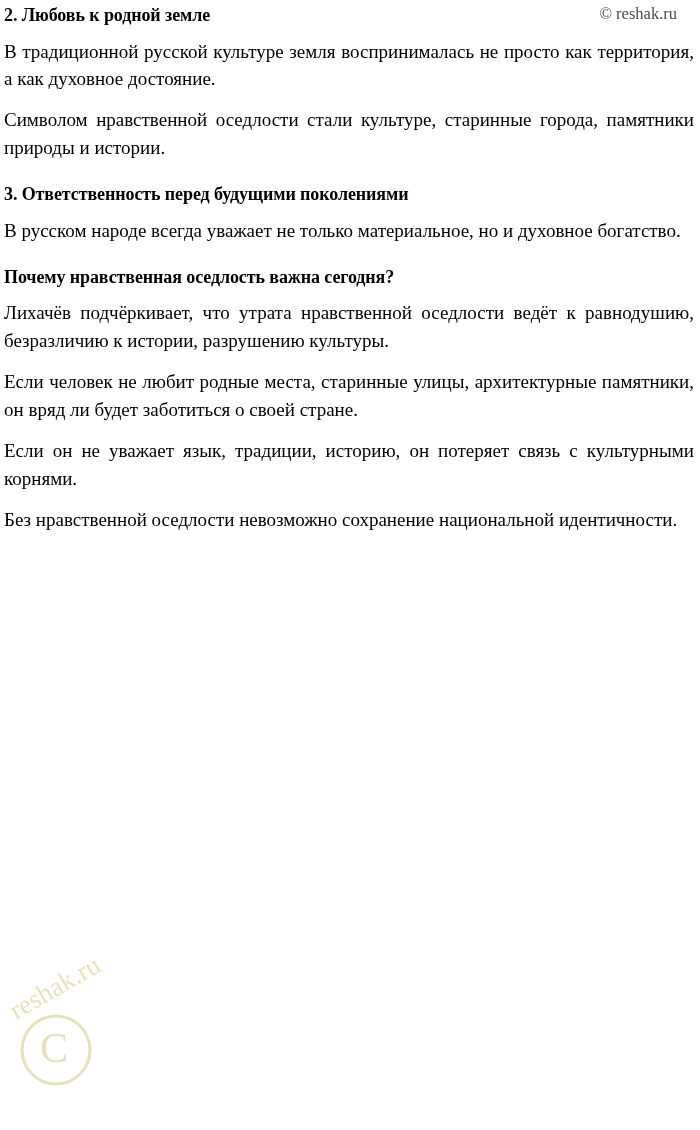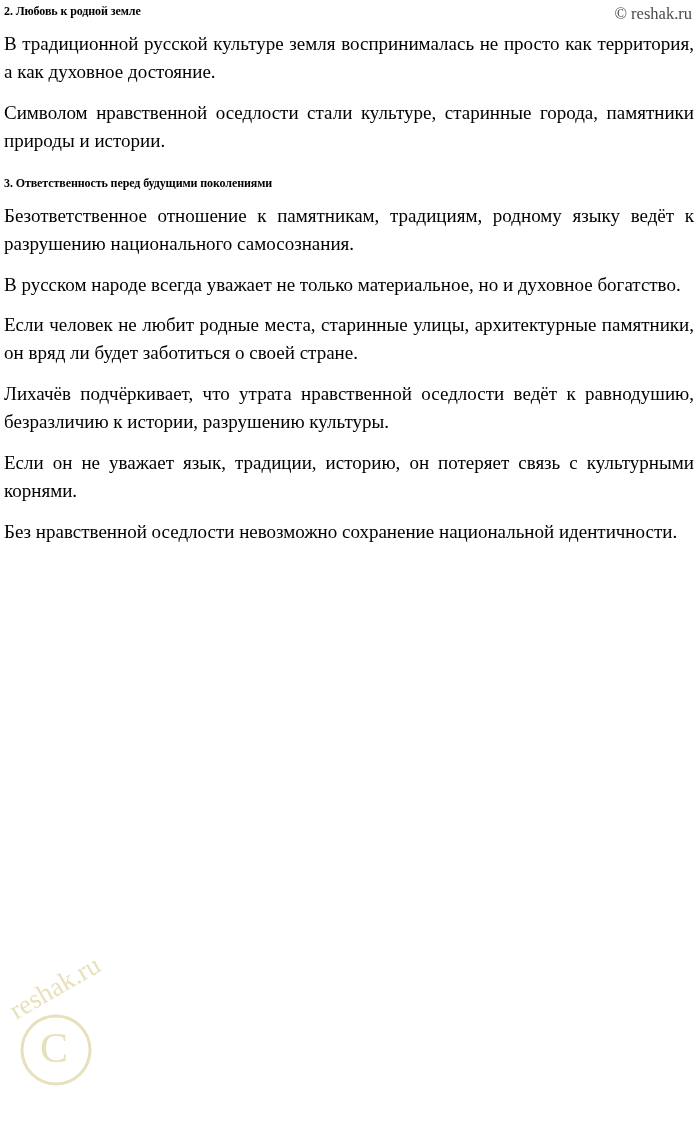--- a/index.html
+++ b/index.html
@@ -18,28 +18,28 @@
   .page {
     position: relative;
     width: 700px;
     min-height: 1130px;
     box-sizing: border-box;
     padding: 4px 6px 10px 4px;
   }
   .copyright {
     position: absolute;
     top: 4px;
-    right: 8px;
+    right: 23px;
     font-size: 16.5px;
     color: #4a4a4a;
     font-family: "Liberation Serif", "DejaVu Serif", serif;
     white-space: nowrap;
   }
   h2.section-heading {
-    font-size: 12px;
+    font-size: 18px;
     font-weight: bold;
     margin: 0 0 11px 0;
     padding: 0;
     line-height: 1.25;
     letter-spacing: -0.1px;
   }
   h2.section-heading.spaced {
     margin-top: 21px;
   }
   p.para {
@@ -72,24 +72,24 @@
 
 <div class="page">
 
   <div class="copyright">© reshak.ru</div>
 
   <div id="content-root">
       <h2 class="section-heading">2. Любовь к родной земле</h2>
       <p class="para">В традиционной русской культуре земля воспринималась не просто как территория, а как духовное достояние.</p>
       <p class="para">Символом нравственной оседлости стали культуре, старинные города, памятники природы и истории.</p>
       <h2 class="section-heading spaced">3. Ответственность перед будущими поколениями</h2>
-      <p class="para">Безответственное отношение к памятникам, традициям, родному языку ведёт к разрушению национального самосознания.</p>
       <p class="para">В русском народе всегда уважает не только материальное, но и духовное богатство.</p>
+      <h2 class="section-heading spaced">Почему нравственная оседлость важна сегодня?</h2>
+      <p class="para">Лихачёв подчёркивает, что утрата нравственной оседлости ведёт к равнодушию, безразличию к истории, разрушению культуры.</p>
       <p class="para">Если человек не любит родные места, старинные улицы, архитектурные памятники, он вряд ли будет заботиться о своей стране.</p>
-      <p class="para">Лихачёв подчёркивает, что утрата нравственной оседлости ведёт к равнодушию, безразличию к истории, разрушению культуры.</p>
       <p class="para">Если он не уважает язык, традиции, историю, он потеряет связь с культурными корнями.</p>
       <p class="para">Без нравственной оседлости невозможно сохранение национальной идентичности.</p>
     </div>
 
   <div class="watermark">
     <svg width="170" height="140" viewBox="0 0 170 140" xmlns="http://www.w3.org/2000/svg">
       <g fill="none" stroke="#cfc27a" stroke-width="3">
         <circle cx="48" cy="96" r="34"></circle>
       </g>
       <text x="46" y="108" font-family="Liberation Serif, serif" font-size="42" fill="#cfc27a" text-anchor="middle">C</text>

